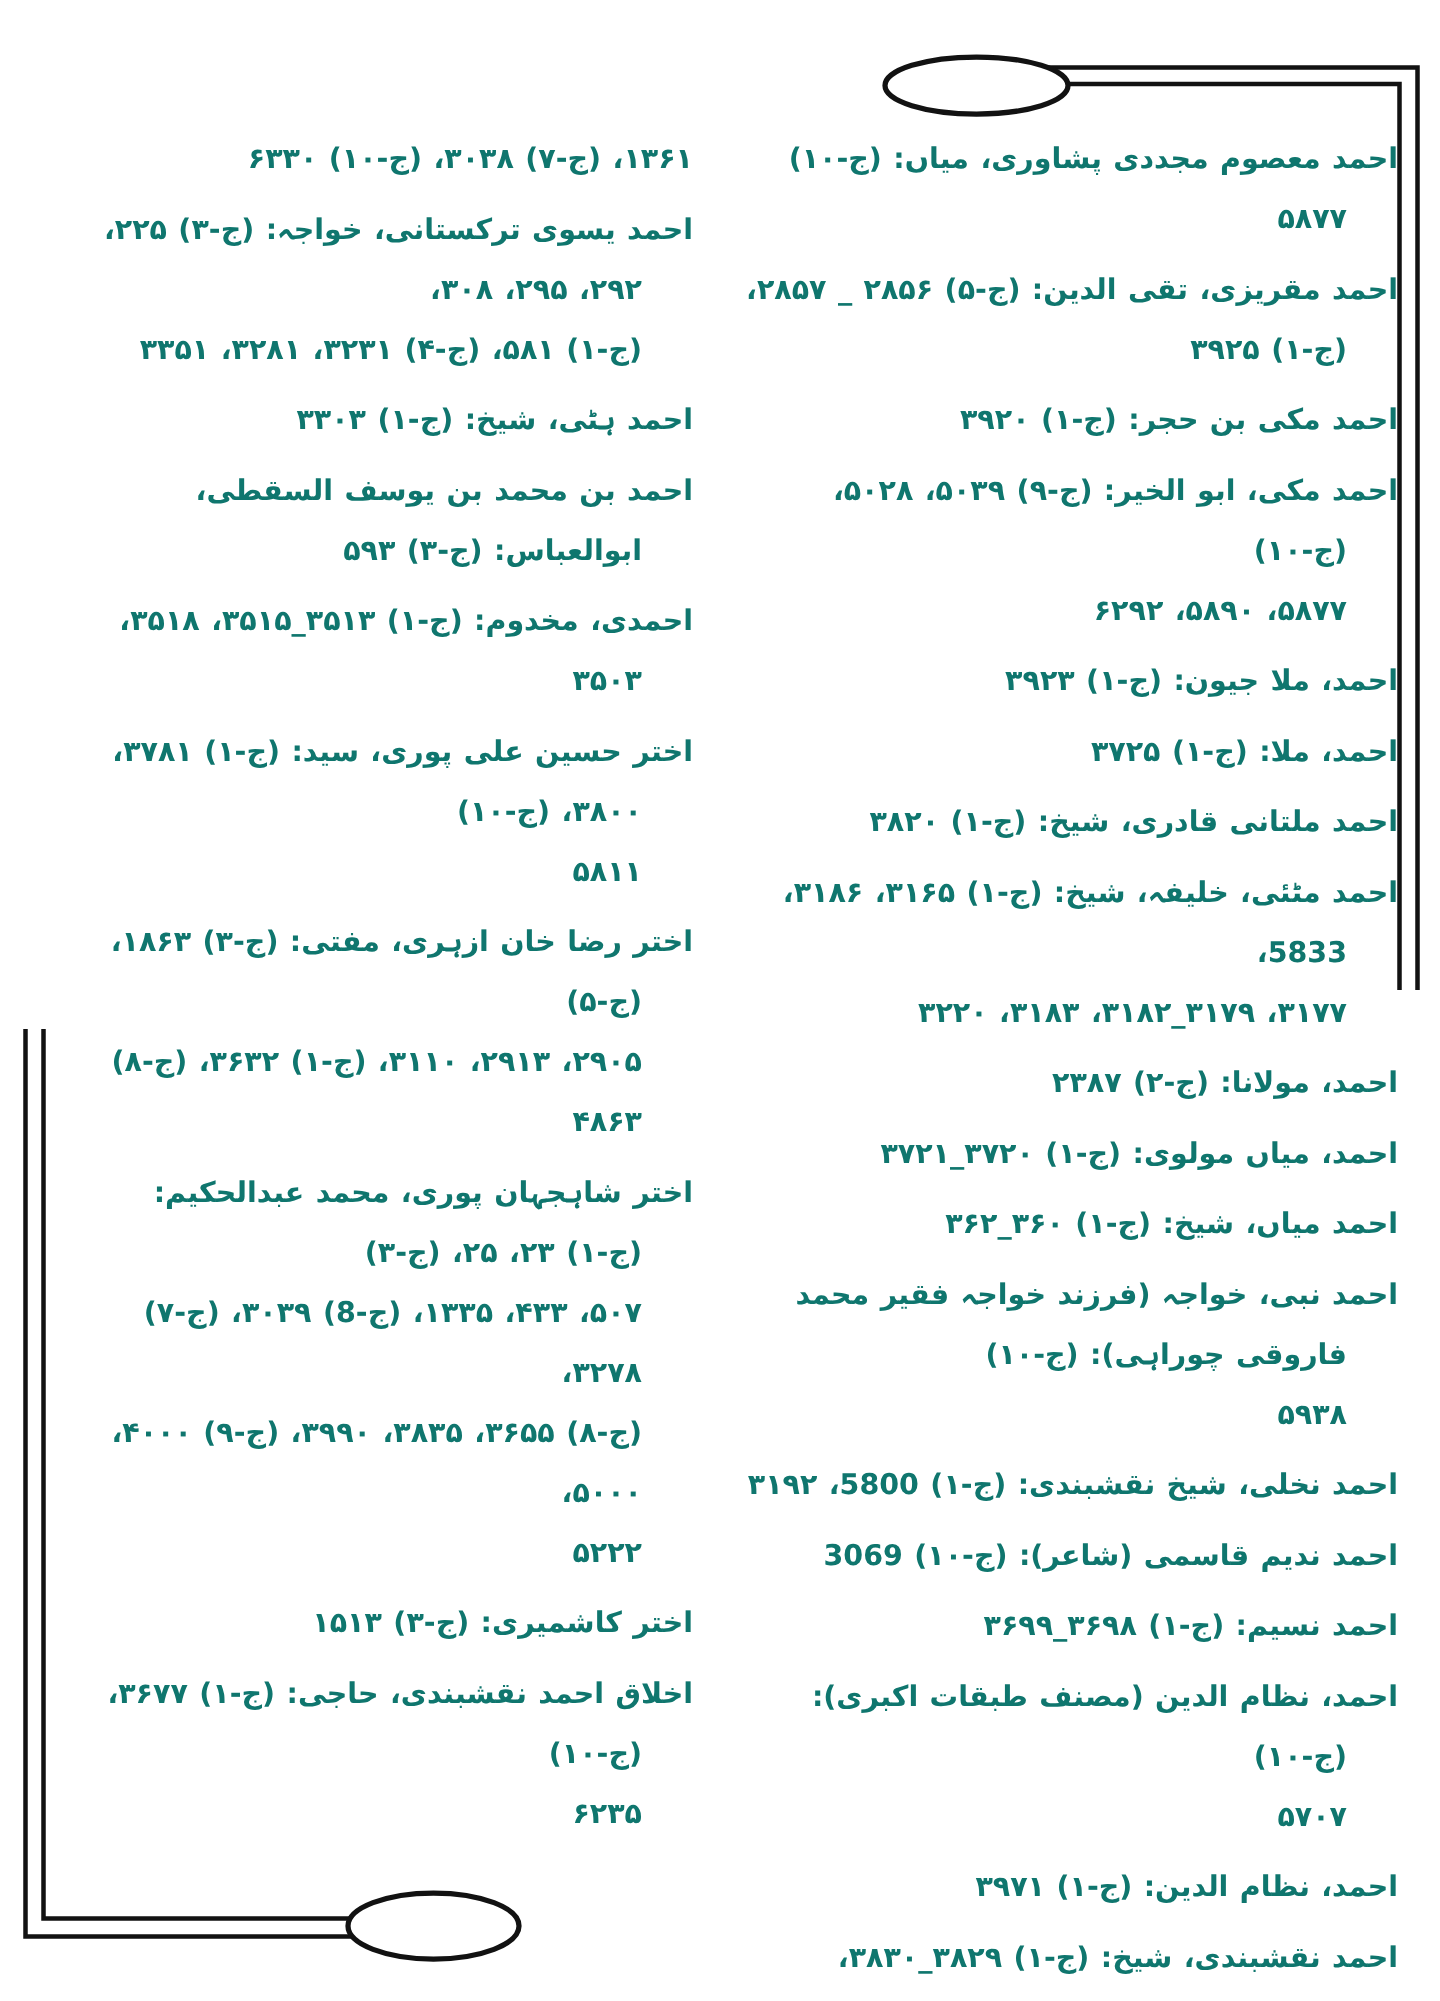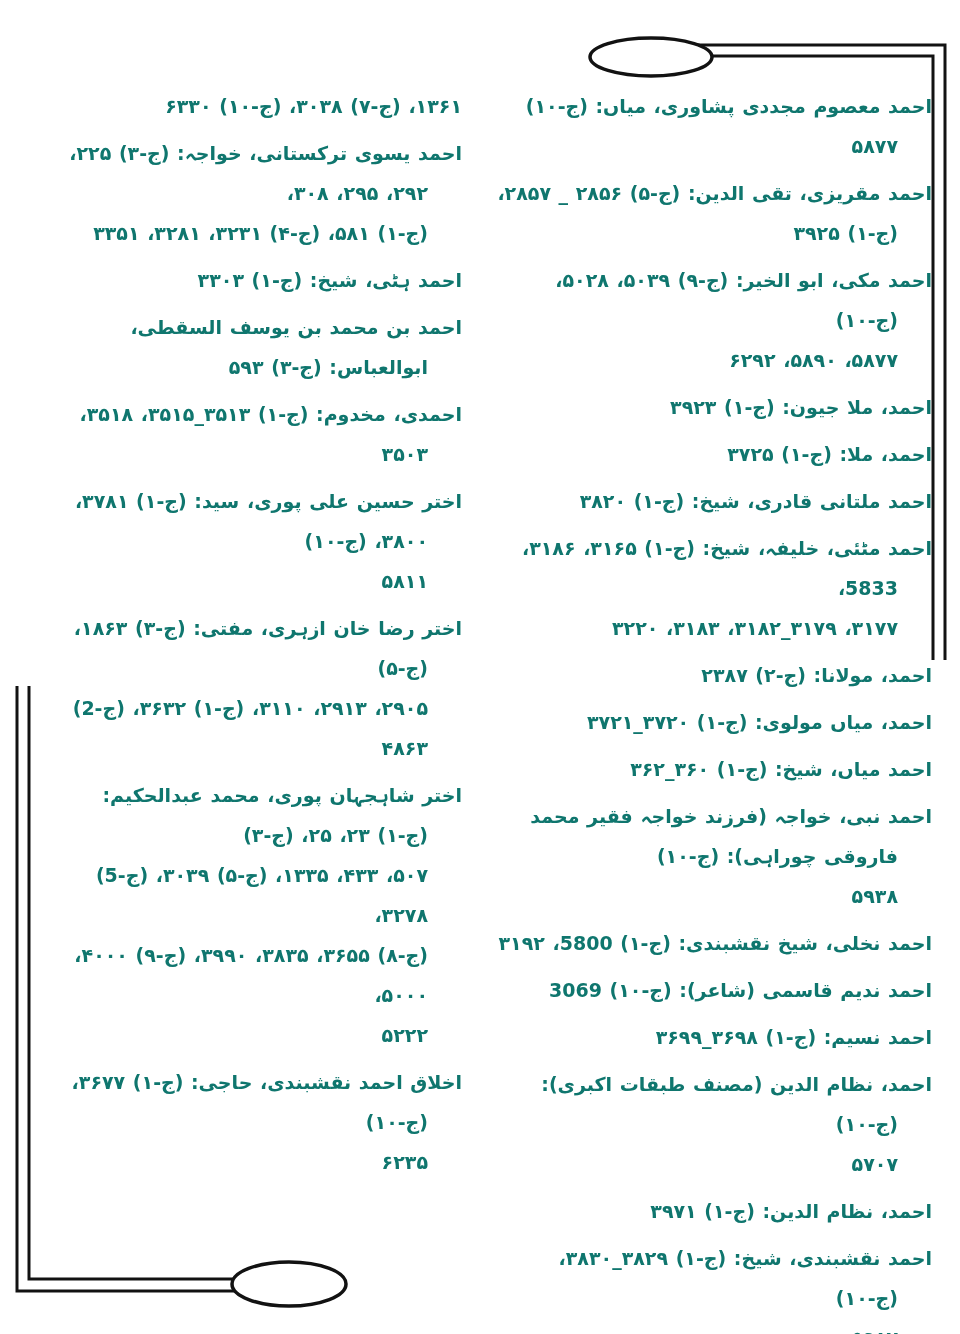--- a/index.html
+++ b/index.html
@@ -50,20 +50,21 @@
   <path d="M 302 1279 L 29 1279 L 29 686" fill="none" stroke="#121212" stroke-width="3"></path>
 
   <ellipse cx="651" cy="57" rx="61" ry="19" fill="#ffffff" stroke="#121212" stroke-width="3.5"></ellipse>
   <ellipse cx="289" cy="1284" rx="57" ry="22" fill="#ffffff" stroke="#121212" stroke-width="3.5"></ellipse>
 </svg>
 
 <div class="col col-right">
     <p class="entry">احمد معصوم مجددی پشاوری، میاں: (ج-۱۰) ۵۸۷۷</p>
     <p class="entry">احمد مقریزی، تقی الدین: (ج-۵) ۲۸۵۶ _ ۲۸۵۷،
 (ج-۱) ۳۹۲۵</p>
+    <p class="entry">احمد مکی بن حجر: (ج-۱) ۳۹۲۰</p>
     <p class="entry">احمد مکی، ابو الخیر: (ج-۹) ۵۰۳۹، ۵۰۲۸، (ج-۱۰)
 ۵۸۷۷، ۵۸۹۰، ۶۲۹۲</p>
     <p class="entry">احمد، ملا جیون: (ج-۱) ۳۹۲۳</p>
     <p class="entry">احمد، ملا: (ج-۱) ۳۷۲۵</p>
     <p class="entry">احمد ملتانی قادری، شیخ: (ج-۱) ۳۸۲۰</p>
     <p class="entry">احمد مٹئی، خلیفہ، شیخ: (ج-۱) ۳۱۶۵، ۳۱۸۶، 5833،
 ۳۱۷۷، ۳۱۷۹_۳۱۸۲، ۳۱۸۳، ۳۲۲۰</p>
     <p class="entry">احمد، مولانا: (ج-۲) ۲۳۸۷</p>
     <p class="entry">احمد، میاں مولوی: (ج-۱) ۳۷۲۰_۳۷۲۱</p>
     <p class="entry">احمد میاں، شیخ: (ج-۱) ۳۶۰_۳۶۲</p>
@@ -82,20 +83,21 @@
 <div class="col col-left">
     <p class="entry">۱۳۶۱، (ج-۷) ۳۰۳۸، (ج-۱۰) ۶۳۳۰</p>
     <p class="entry">احمد یسوی ترکستانی، خواجہ: (ج-۳) ۲۲۵، ۲۹۲، ۲۹۵، ۳۰۸،
 (ج-۱) ۵۸۱، (ج-۴) ۳۲۳۱، ۳۲۸۱، ۳۳۵۱</p>
     <p class="entry">احمد ہٹی، شیخ: (ج-۱) ۳۳۰۳</p>
     <p class="entry">احمد بن محمد بن یوسف السقطی، ابوالعباس: (ج-۳) ۵۹۳</p>
     <p class="entry">احمدی، مخدوم: (ج-۱) ۳۵۱۳_۳۵۱۵، ۳۵۱۸، ۳۵۰۳</p>
     <p class="entry">اختر حسین علی پوری، سید: (ج-۱) ۳۷۸۱، ۳۸۰۰، (ج-۱۰)
 ۵۸۱۱</p>
     <p class="entry">اختر رضا خان ازہری، مفتی: (ج-۳) ۱۸۶۳، (ج-۵)
-۲۹۰۵، ۲۹۱۳، ۳۱۱۰، (ج-۱) ۳۶۳۲، (ج-2) ۴۸۶۳</p>
+۲۹۰۵، ۲۹۱۳، ۳۱۱۰، (ج-۱) ۳۶۳۲، (ج-۸) ۴۸۶۳</p>
     <p class="entry">اختر شاہجہان پوری، محمد عبدالحکیم: (ج-۱) ۲۳، ۲۵، (ج-۳)
-۵۰۷، ۴۳۳، ۱۳۳۵، (ج-۵) ۳۰۳۹، (ج-5) ۳۲۷۸،
+۵۰۷، ۴۳۳، ۱۳۳۵، (ج-8) ۳۰۳۹، (ج-۷) ۳۲۷۸،
 (ج-۸) ۳۶۵۵، ۳۸۳۵، ۳۹۹۰، (ج-۹) ۴۰۰۰، ۵۰۰۰،
 ۵۲۲۲</p>
+    <p class="entry">اختر کاشمیری: (ج-۳) ۱۵۱۳</p>
     <p class="entry">اخلاق احمد نقشبندی، حاجی: (ج-۱) ۳۶۷۷، (ج-۱۰)
 ۶۲۳۵</p>
   </div>
 
 </body></html>

